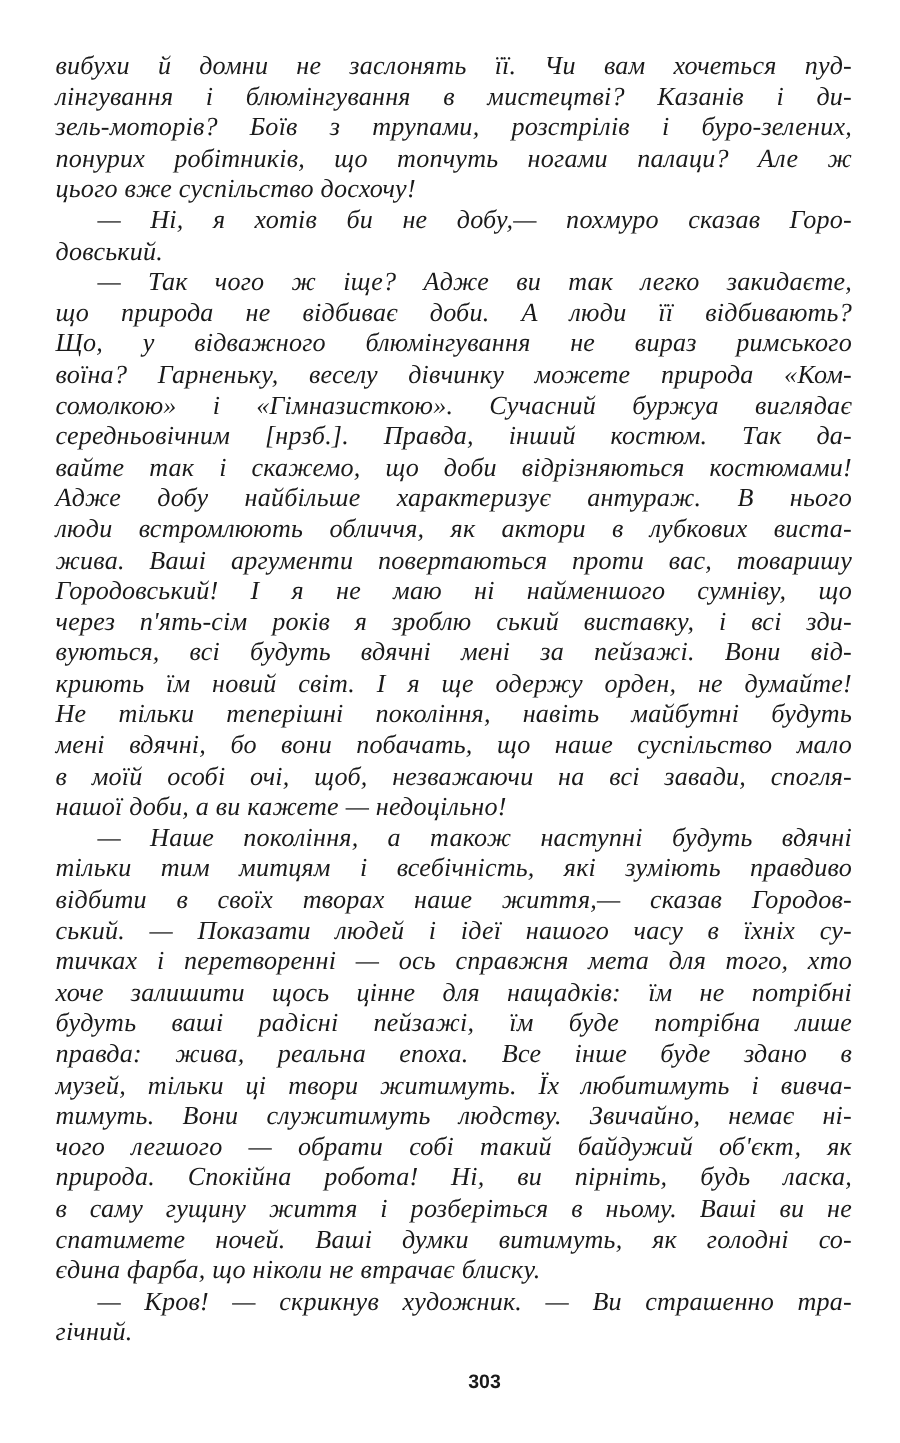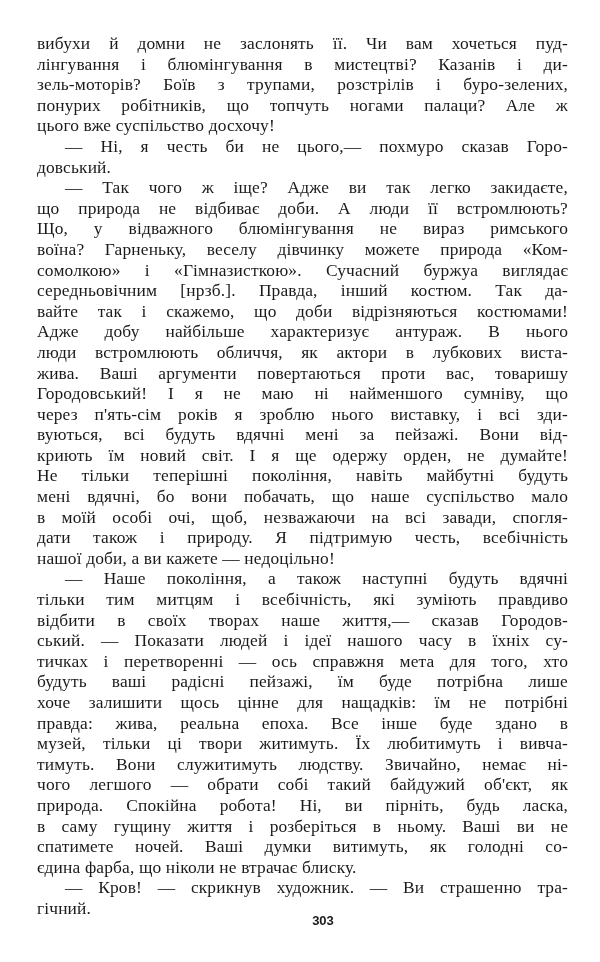--- a/index.html
+++ b/index.html
@@ -11,20 +11,21 @@
       width: 600px;
       height: 962px;
       position: relative;
       overflow: hidden;
     }
     .page {
       position: absolute;
       left: 37px;
       top: 33px;
       width: 531px;
+      font-style: italic;
     }
     .line {
       display: block;
       height: 20.6px;
       line-height: 20.6px;
       font-family: "Liberation Serif", "DejaVu Serif", serif;
       font-size: 17.4px;
       color: #1a1a1a;
       white-space: nowrap;
       text-align: justify;
@@ -55,52 +56,51 @@
 
 <div class="page">
   <div>
     <span class="line">вибухи й домни не заслонять її. Чи вам хочеться пуд-</span>
     <span class="line">лінгування і блюмінгування в мистецтві? Казанів і ди-</span>
     <span class="line">зель-моторів? Боїв з трупами, розстрілів і буро-зелених,</span>
     <span class="line">понурих робітників, що топчуть ногами палаци? Але ж</span>
     <span class="line last">цього вже суспільство досхочу!</span>
   </div>
   <div>
-    <span class="line indent">— Ні, я честь би не цього,— похмуро сказав Горо-</span>
+    <span class="line indent">— Ні, я хотів би не добу,— похмуро сказав Горо-</span>
     <span class="line last">довський.</span>
   </div>
   <div>
     <span class="line indent">— Так чого ж іще? Адже ви так легко закидаєте,</span>
-    <span class="line">що природа не відбиває доби. А люди її встромлюють?</span>
+    <span class="line">що природа не відбиває доби. А люди її відбивають?</span>
     <span class="line">Що, у відважного блюмінгування не вираз римського</span>
     <span class="line">воїна? Гарненьку, веселу дівчинку можете природа «Ком-</span>
     <span class="line">сомолкою» і «Гімназисткою». Сучасний буржуа виглядає</span>
     <span class="line">середньовічним [нрзб.]. Правда, інший костюм. Так да-</span>
     <span class="line">вайте так і скажемо, що доби відрізняються костюмами!</span>
     <span class="line">Адже добу найбільше характеризує антураж. В нього</span>
     <span class="line">люди встромлюють обличчя, як актори в лубкових виста-</span>
     <span class="line">жива. Ваші аргументи повертаються проти вас, товаришу</span>
     <span class="line">Городовський! І я не маю ні найменшого сумніву, що</span>
-    <span class="line">через п'ять-сім років я зроблю нього виставку, і всі зди-</span>
+    <span class="line">через п'ять-сім років я зроблю ський виставку, і всі зди-</span>
     <span class="line">вуються, всі будуть вдячні мені за пейзажі. Вони від-</span>
     <span class="line">криють їм новий світ. І я ще одержу орден, не думайте!</span>
     <span class="line">Не тільки теперішні покоління, навіть майбутні будуть</span>
     <span class="line">мені вдячні, бо вони побачать, що наше суспільство мало</span>
     <span class="line">в моїй особі очі, щоб, незважаючи на всі завади, спогля-</span>
-    <span class="line">дати також і природу. Я підтримую честь, всебічність</span>
     <span class="line last">нашої доби, а ви кажете — недоцільно!</span>
   </div>
   <div>
     <span class="line indent">— Наше покоління, а також наступні будуть вдячні</span>
     <span class="line">тільки тим митцям і всебічність, які зуміють правдиво</span>
     <span class="line">відбити в своїх творах наше життя,— сказав Городов-</span>
     <span class="line">ський. — Показати людей і ідеї нашого часу в їхніх су-</span>
     <span class="line">тичках і перетворенні — ось справжня мета для того, хто</span>
+    <span class="line">хоче залишити щось цінне для нащадків: їм не потрібні</span>
     <span class="line">будуть ваші радісні пейзажі, їм буде потрібна лише</span>
-    <span class="line">хоче залишити щось цінне для нащадків: їм не потрібні</span>
     <span class="line">правда: жива, реальна епоха. Все інше буде здано в</span>
     <span class="line">музей, тільки ці твори житимуть. Їх любитимуть і вивча-</span>
     <span class="line">тимуть. Вони служитимуть людству. Звичайно, немає ні-</span>
     <span class="line">чого легшого — обрати собі такий байдужий об'єкт, як</span>
     <span class="line">природа. Спокійна робота! Ні, ви пірніть, будь ласка,</span>
     <span class="line">в саму гущину життя і розберіться в ньому. Ваші ви не</span>
     <span class="line">спатимете ночей. Ваші думки витимуть, як голодні со-</span>
     <span class="line last">єдина фарба, що ніколи не втрачає блиску.</span>
   </div>
   <div>

